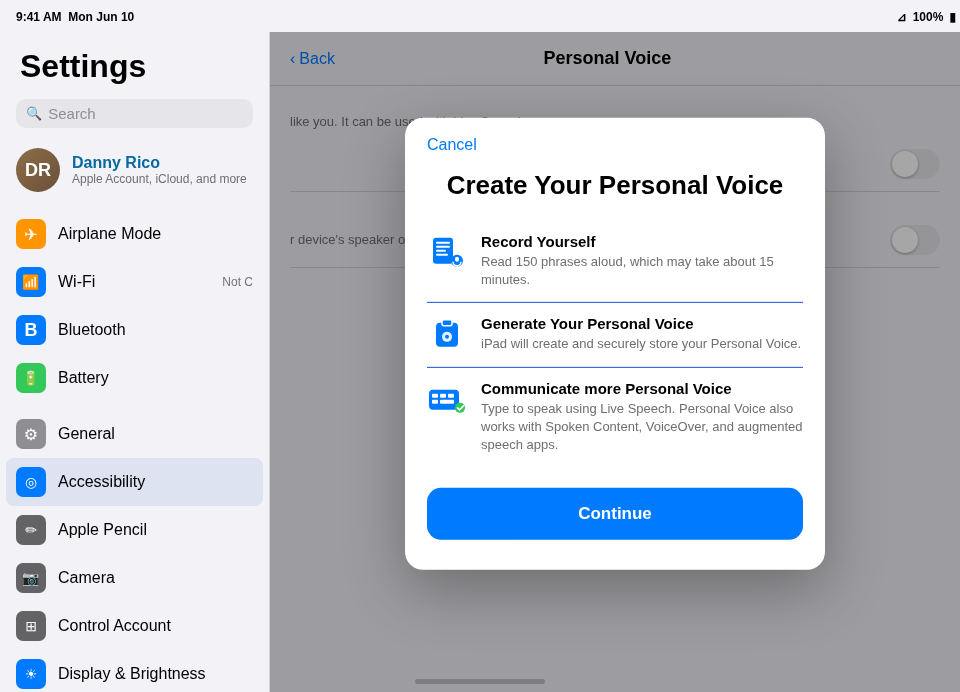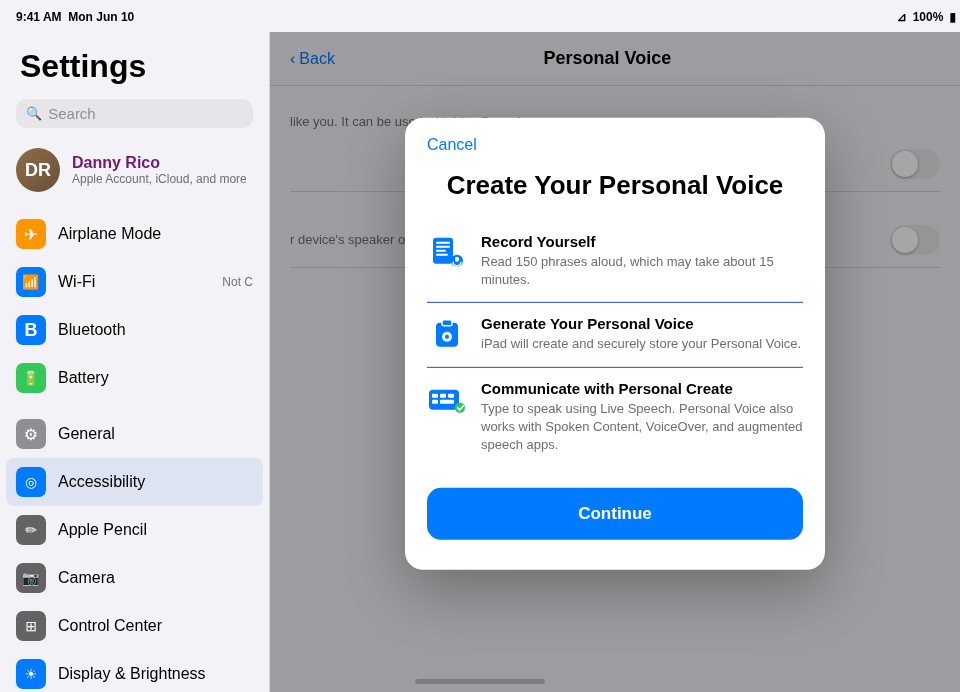--- a/index.html
+++ b/index.html
@@ -102,21 +102,21 @@
       align-items: center;
       justify-content: center;
       color: #fff;
       font-size: 18px;
       font-weight: 700;
       flex-shrink: 0;
     }
     .user-info-name {
       font-size: 16px;
       font-weight: 600;
-      color: #701a75;
+      color: #0369a1;
     }
     .user-info-sub {
       font-size: 12px;
       color: #6e6e73;
     }
 
     
     .settings-group {
       margin-top: 8px;
     }
@@ -417,21 +417,21 @@
           <span class="settings-item-label">Apple Pencil</span>
         </div>
 
         <div class="settings-item">
           <div class="settings-item-icon icon-camera" style="font-size:14px;">📷</div>
           <span class="settings-item-label">Camera</span>
         </div>
 
         <div class="settings-item">
           <div class="settings-item-icon icon-cc" style="font-size:14px;">⊞</div>
-          <span class="settings-item-label">Control Center</span>
+          <span class="settings-item-label">Control Account</span>
         </div>
 
         <div class="settings-item">
           <div class="settings-item-icon icon-display" style="font-size:14px;">☀</div>
           <span class="settings-item-label">Display &amp; Brightness</span>
         </div>
 
       </div>
     </div>
 
@@ -511,21 +511,21 @@
                 <rect x="5" y="12" width="6" height="4" rx="1" fill="white"></rect>
                 <rect x="13" y="12" width="6" height="4" rx="1" fill="white"></rect>
                 <rect x="21" y="12" width="6" height="4" rx="1" fill="white"></rect>
                 <rect x="5" y="18" width="6" height="4" rx="1" fill="white"></rect>
                 <rect x="13" y="18" width="14" height="4" rx="1" fill="white"></rect>
                 <circle cx="33" cy="26" r="5" fill="#34c759"></circle>
                 <path d="M30.5 26l2 2 4-4" stroke="white" stroke-width="1.5" stroke-linecap="round"></path>
               </svg>
             </div>
             <div class="modal-item-content">
-              <div class="modal-item-title">Communicate with Personal Create</div>
+              <div class="modal-item-title">Communicate more Personal Voice</div>
               <div class="modal-item-desc">Type to speak using Live Speech. Personal Voice also works with Spoken Content, VoiceOver, and augmented speech apps.</div>
             </div>
           </div>
 
         </div>
 
         <button class="modal-continue-btn">Continue</button>
       </div>
 
     </div>

